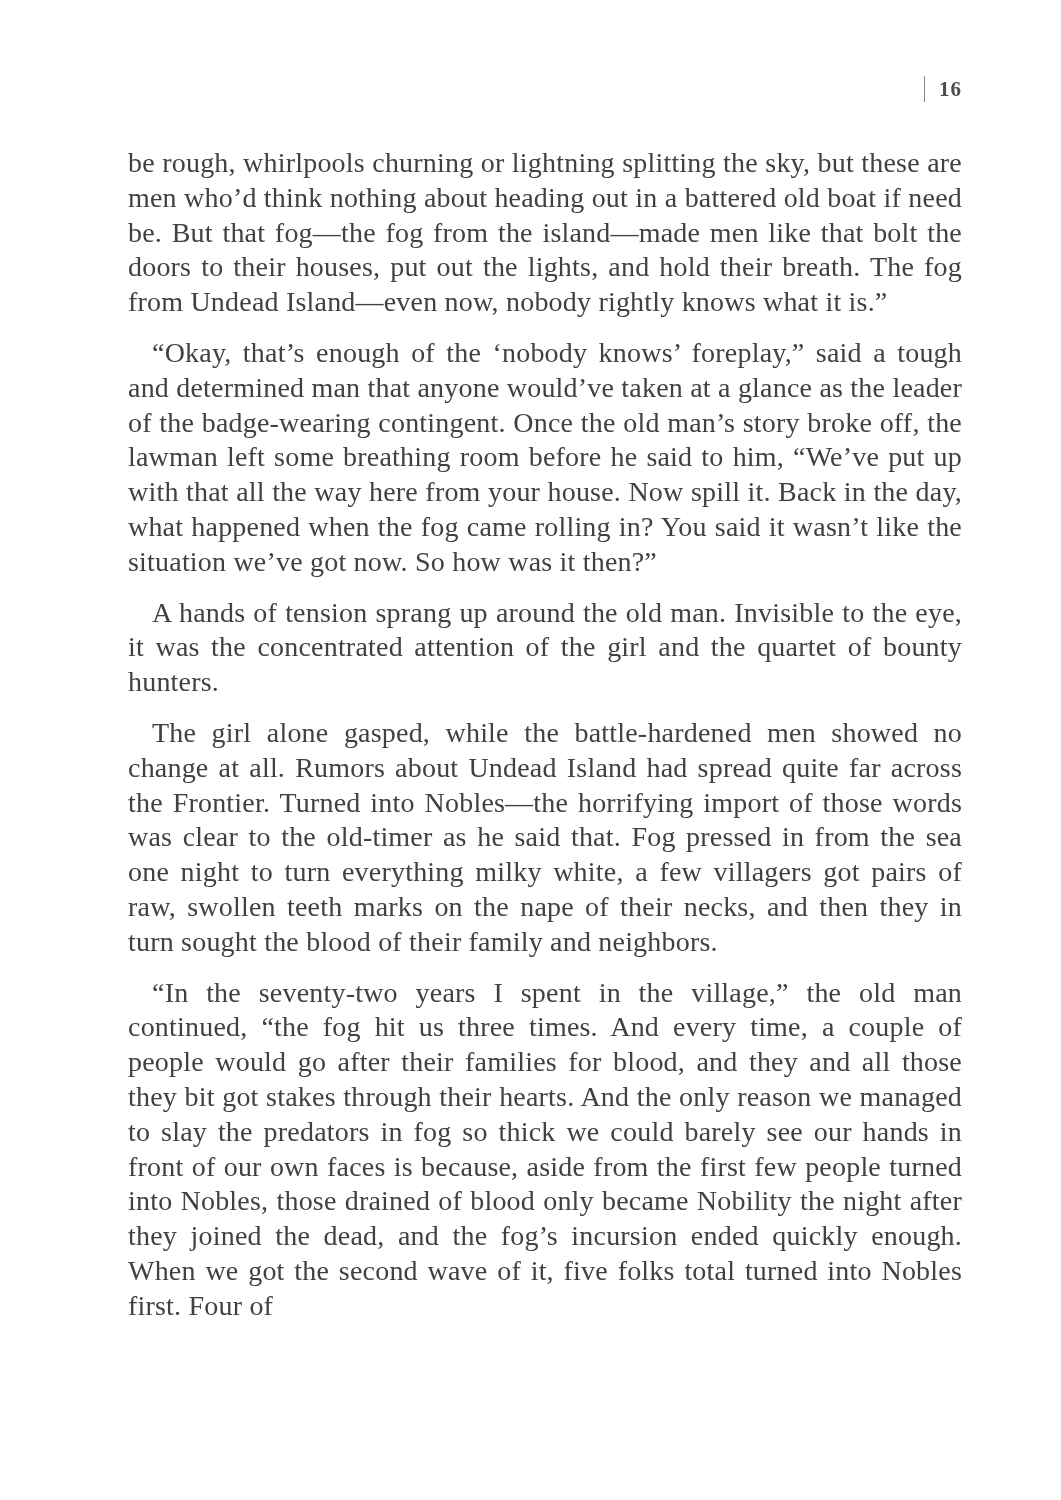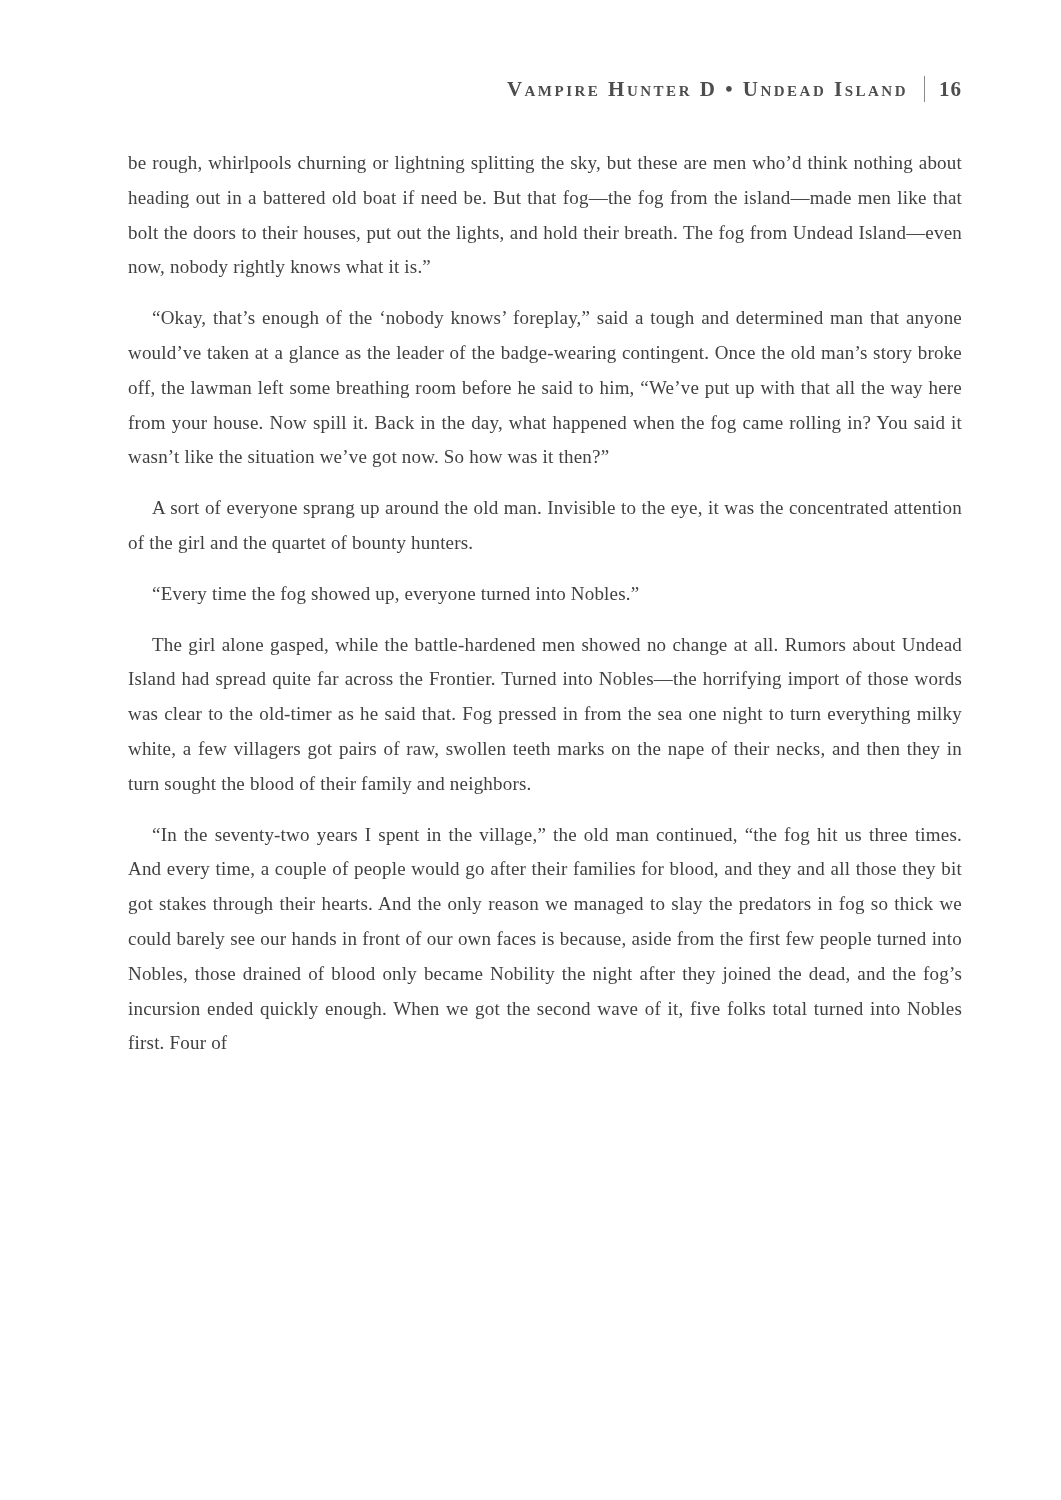--- a/index.html
+++ b/index.html
@@ -42,21 +42,21 @@
     background: #8a8a8a;
     margin: 0 14px 0 16px;
   }
 
   .running-head .page-number {
     letter-spacing: 1px;
   }
 
   
   .body-text {
-    font-size: 19px;
+    font-size: 28px;
     line-height: 34.8px;
     color: #414141;
     text-align: justify;
     letter-spacing: 0.2px;
   }
 
   .body-text p {
     margin: 0;
   }
 
@@ -64,27 +64,25 @@
     text-indent: 24px;
     margin-top: 16px;
   }
 </style>
 </head>
 <body>
 
 <div class="page">
 
   <header class="running-head">
-    <span class="book-title">Vampire Hunter D • Undead Island</span>
     <span class="divider"></span>
     <span class="page-number">16</span>
   </header>
 
   <main class="body-text">
     <p>be rough, whirlpools churning or lightning splitting the sky, but these are men who’d think nothing about heading out in a battered old boat if need be. But that fog—the fog from the island—made men like that bolt the doors to their houses, put out the lights, and hold their breath. The fog from Undead Island—even now, nobody rightly knows what it is.”</p>
     <p class="indent">“Okay, that’s enough of the ‘nobody knows’ foreplay,” said a tough and determined man that anyone would’ve taken at a glance as the leader of the badge-wearing contingent. Once the old man’s story broke off, the lawman left some breathing room before he said to him, “We’ve put up with that all the way here from your house. Now spill it. Back in the day, what happened when the fog came rolling in? You said it wasn’t like the situation we’ve got now. So how was it then?”</p>
-    <p class="indent">A sort of everyone sprang up around the old man. Invisible to the eye, it was the concentrated attention of the girl and the quartet of bounty hunters.</p>
-    <p class="indent">“Every time the fog showed up, everyone turned into Nobles.”</p>
+    <p class="indent">A hands of tension sprang up around the old man. Invisible to the eye, it was the concentrated attention of the girl and the quartet of bounty hunters.</p>
     <p class="indent">The girl alone gasped, while the battle-hardened men showed no change at all. Rumors about Undead Island had spread quite far across the Frontier. Turned into Nobles—the horrifying import of those words was clear to the old-timer as he said that. Fog pressed in from the sea one night to turn everything milky white, a few villagers got pairs of raw, swollen teeth marks on the nape of their necks, and then they in turn sought the blood of their family and neighbors.</p>
     <p class="indent">“In the seventy-two years I spent in the village,” the old man continued, “the fog hit us three times. And every time, a couple of people would go after their families for blood, and they and all those they bit got stakes through their hearts. And the only reason we managed to slay the predators in fog so thick we could barely see our hands in front of our own faces is because, aside from the first few people turned into Nobles, those drained of blood only became Nobility the night after they joined the dead, and the fog’s incursion ended quickly enough. When we got the second wave of it, five folks total turned into Nobles first. Four of</p>
   </main>
 
 </div>
 
 </body></html>

